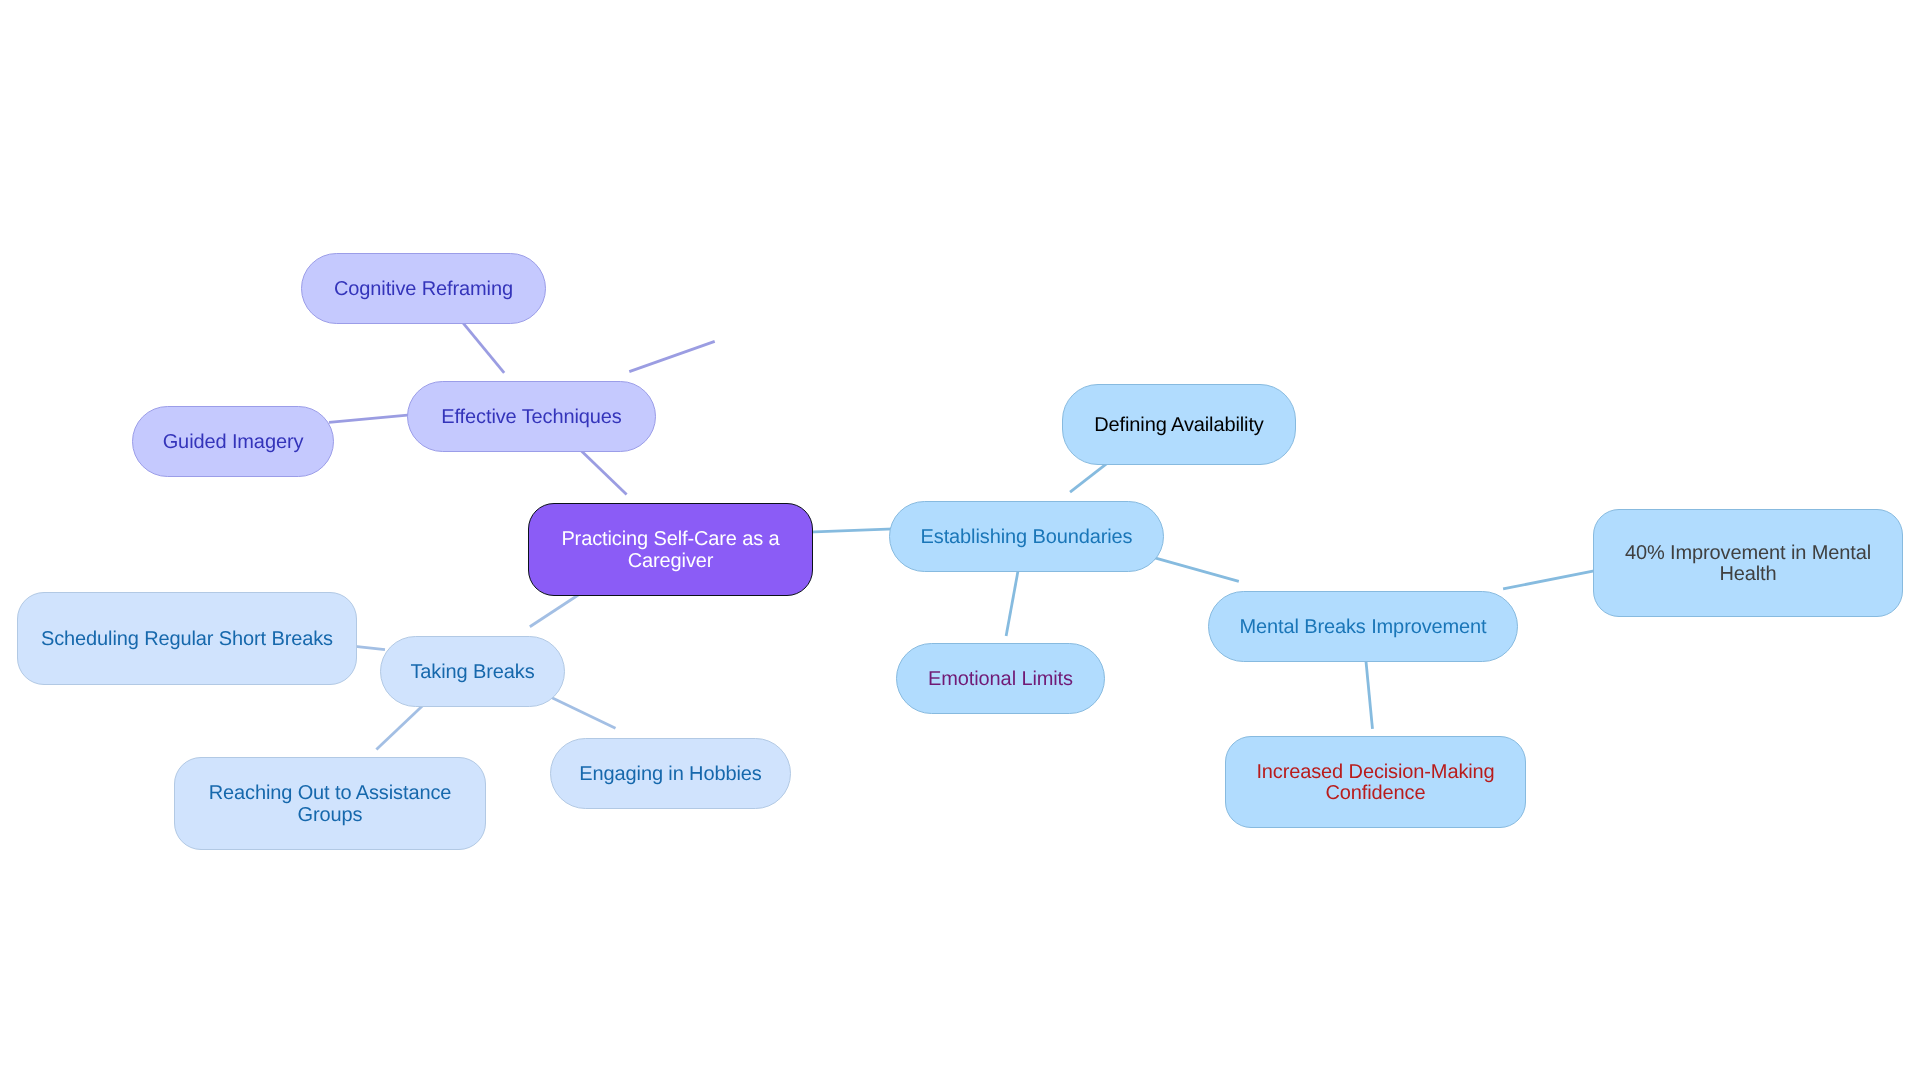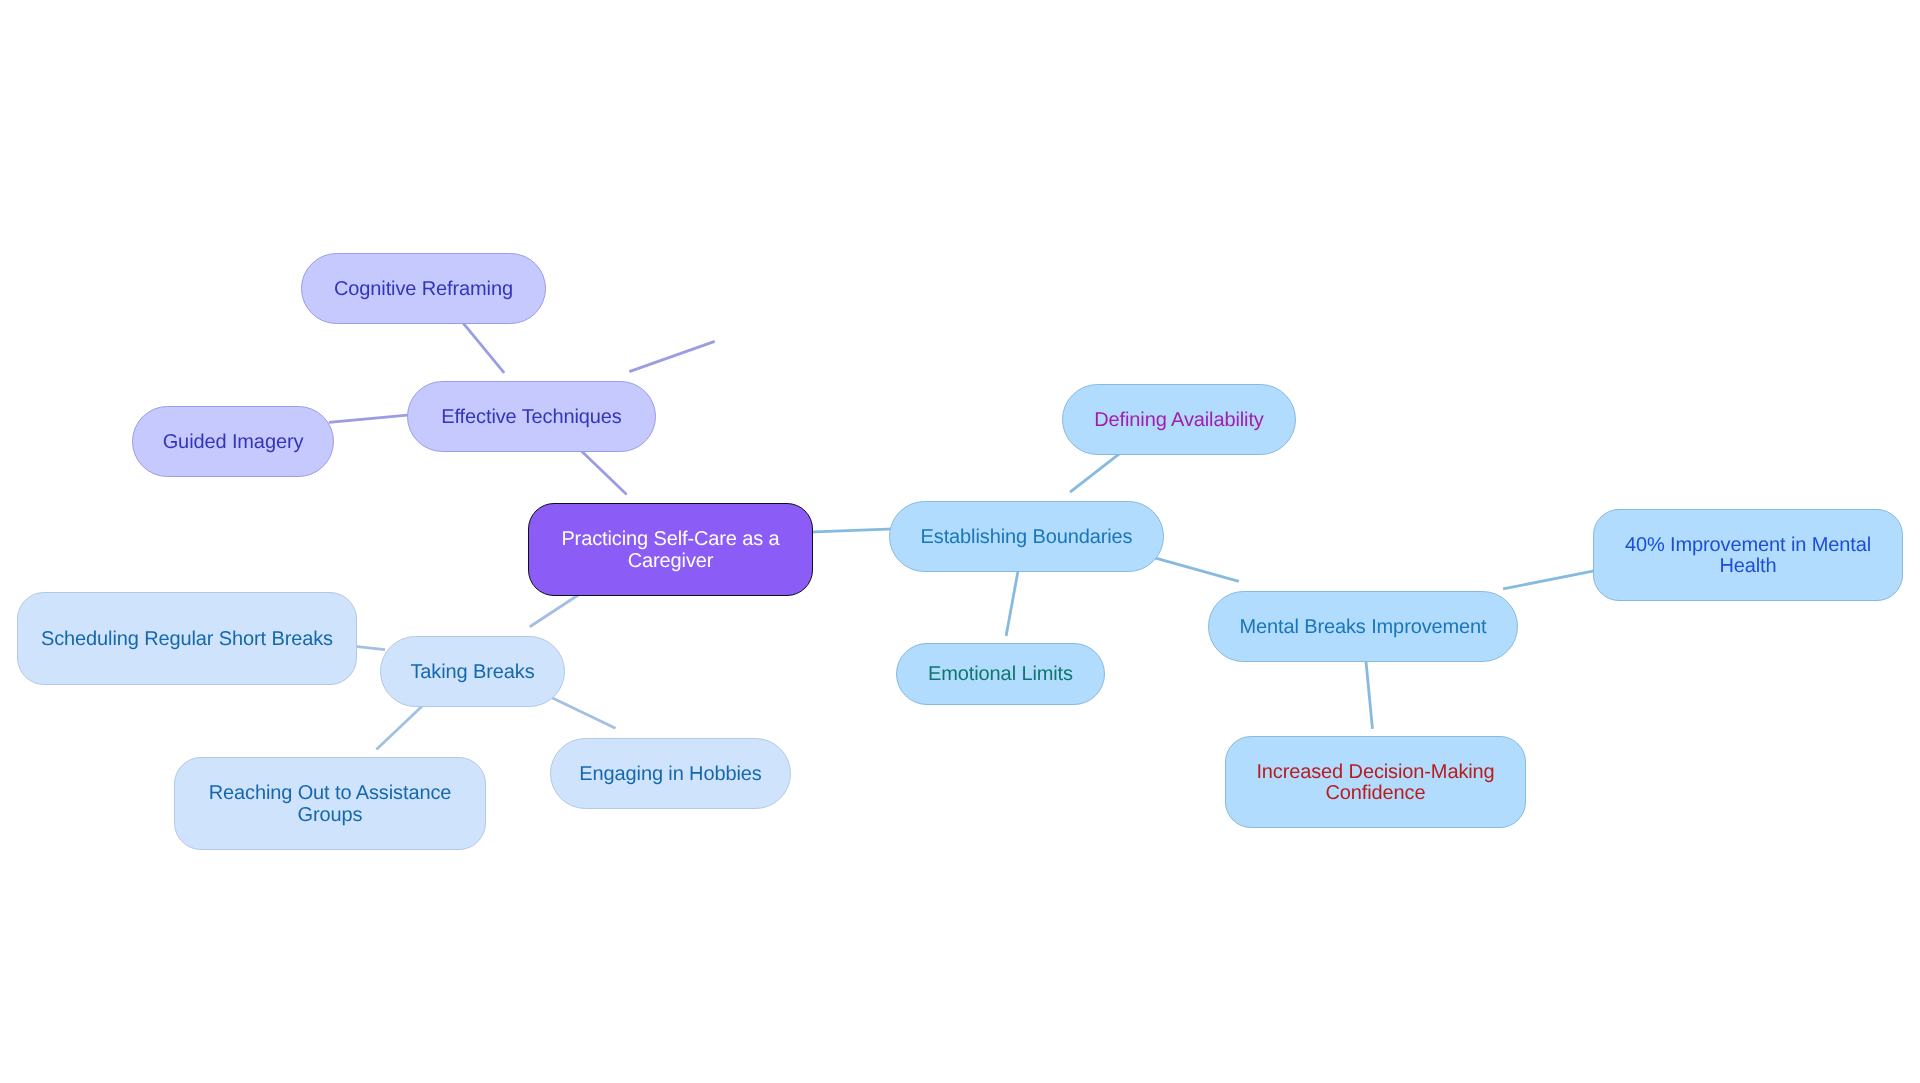--- a/index.html
+++ b/index.html
@@ -53,30 +53,30 @@
     </div>
     <div class="node t-purple" style="left: 301px; top: 241px; width: 245px; height: 71px; border-radius: 36px; background: rgb(197, 201, 254); border-color: rgb(155, 157, 232); color: rgb(52, 52, 186);">
       <span class="lbl" style="font-size: 20px; line-height: 21.4px;">Cognitive Reframing</span>
     </div>
     <div class="node t-purple" style="left: 132px; top: 394px; width: 202px; height: 71px; border-radius: 36px; background: rgb(197, 201, 254); border-color: rgb(155, 157, 232); color: rgb(52, 52, 186);">
       <span class="lbl" style="font-size: 20px; line-height: 21.4px;">Guided Imagery</span>
     </div>
     <div class="node t-blue" style="left: 889px; top: 489px; width: 275px; height: 71px; border-radius: 36px; background: rgb(177, 220, 254); border-color: rgb(135, 186, 223); color: rgb(26, 118, 184);">
       <span class="lbl" style="font-size: 20px; line-height: 21.4px;">Establishing Boundaries</span>
     </div>
-    <div class="node t-blue" style="left: 1062px; top: 372px; width: 234px; height: 71px; border-radius: 36px; background: rgb(177, 220, 254); border-color: rgb(135, 186, 223); color: #a21caf;">
+    <div class="node t-blue" style="left: 1062px; top: 372px; width: 234px; height: 81px; border-radius: 36px; background: rgb(177, 220, 254); border-color: rgb(135, 186, 223); color: #000000;">
       <span class="lbl" style="font-size: 20px; line-height: 21.4px;">Defining Availability</span>
     </div>
-    <div class="node t-blue" style="left: 896px; top: 631px; width: 209px; height: 62px; border-radius: 36px; background: rgb(177, 220, 254); border-color: rgb(135, 186, 223); color: #0f766e;">
+    <div class="node t-blue" style="left: 896px; top: 631px; width: 209px; height: 71px; border-radius: 36px; background: rgb(177, 220, 254); border-color: rgb(135, 186, 223); color: #701a75;">
       <span class="lbl" style="font-size: 20px; line-height: 21.4px;">Emotional Limits</span>
     </div>
     <div class="node t-blue" style="left: 1208px; top: 579px; width: 310px; height: 71px; border-radius: 36px; background: rgb(177, 220, 254); border-color: rgb(135, 186, 223); color: rgb(26, 118, 184);">
       <span class="lbl" style="font-size: 20px; line-height: 21.4px;">Mental Breaks Improvement</span>
     </div>
-    <div class="node t-blue" style="left: 1593px; top: 497px; width: 310px; height: 92px; border-radius: 26px; background: rgb(177, 220, 254); border-color: rgb(135, 186, 223); color: #1d4ed8;">
+    <div class="node t-blue" style="left: 1593px; top: 497px; width: 310px; height: 108px; border-radius: 26px; background: rgb(177, 220, 254); border-color: rgb(135, 186, 223); color: #404040;">
       <span class="lbl" style="font-size: 20px; line-height: 21.4px;">40% Improvement in Mental Health</span>
     </div>
     <div class="node t-blue" style="left: 1225px; top: 724px; width: 301px; height: 92px; border-radius: 26px; background: rgb(177, 220, 254); border-color: rgb(135, 186, 223); color: #b91c1c;">
       <span class="lbl" style="font-size: 20px; line-height: 21.4px;">Increased Decision-Making Confidence</span>
     </div>
     <div class="node t-lightblue" style="left: 380px; top: 624px; width: 185px; height: 71px; border-radius: 36px; background: rgb(208, 227, 253); border-color: rgb(178, 201, 228); color: rgb(22, 104, 172);">
       <span class="lbl" style="font-size: 20px; line-height: 21.4px;">Taking Breaks</span>
     </div>
     <div class="node t-lightblue" style="left: 17px; top: 580px; width: 340px; height: 93px; border-radius: 27px; background: rgb(208, 227, 253); border-color: rgb(178, 201, 228); color: rgb(22, 104, 172);">
       <span class="lbl" style="font-size: 20px; line-height: 21.4px;">Scheduling Regular Short Breaks</span>

